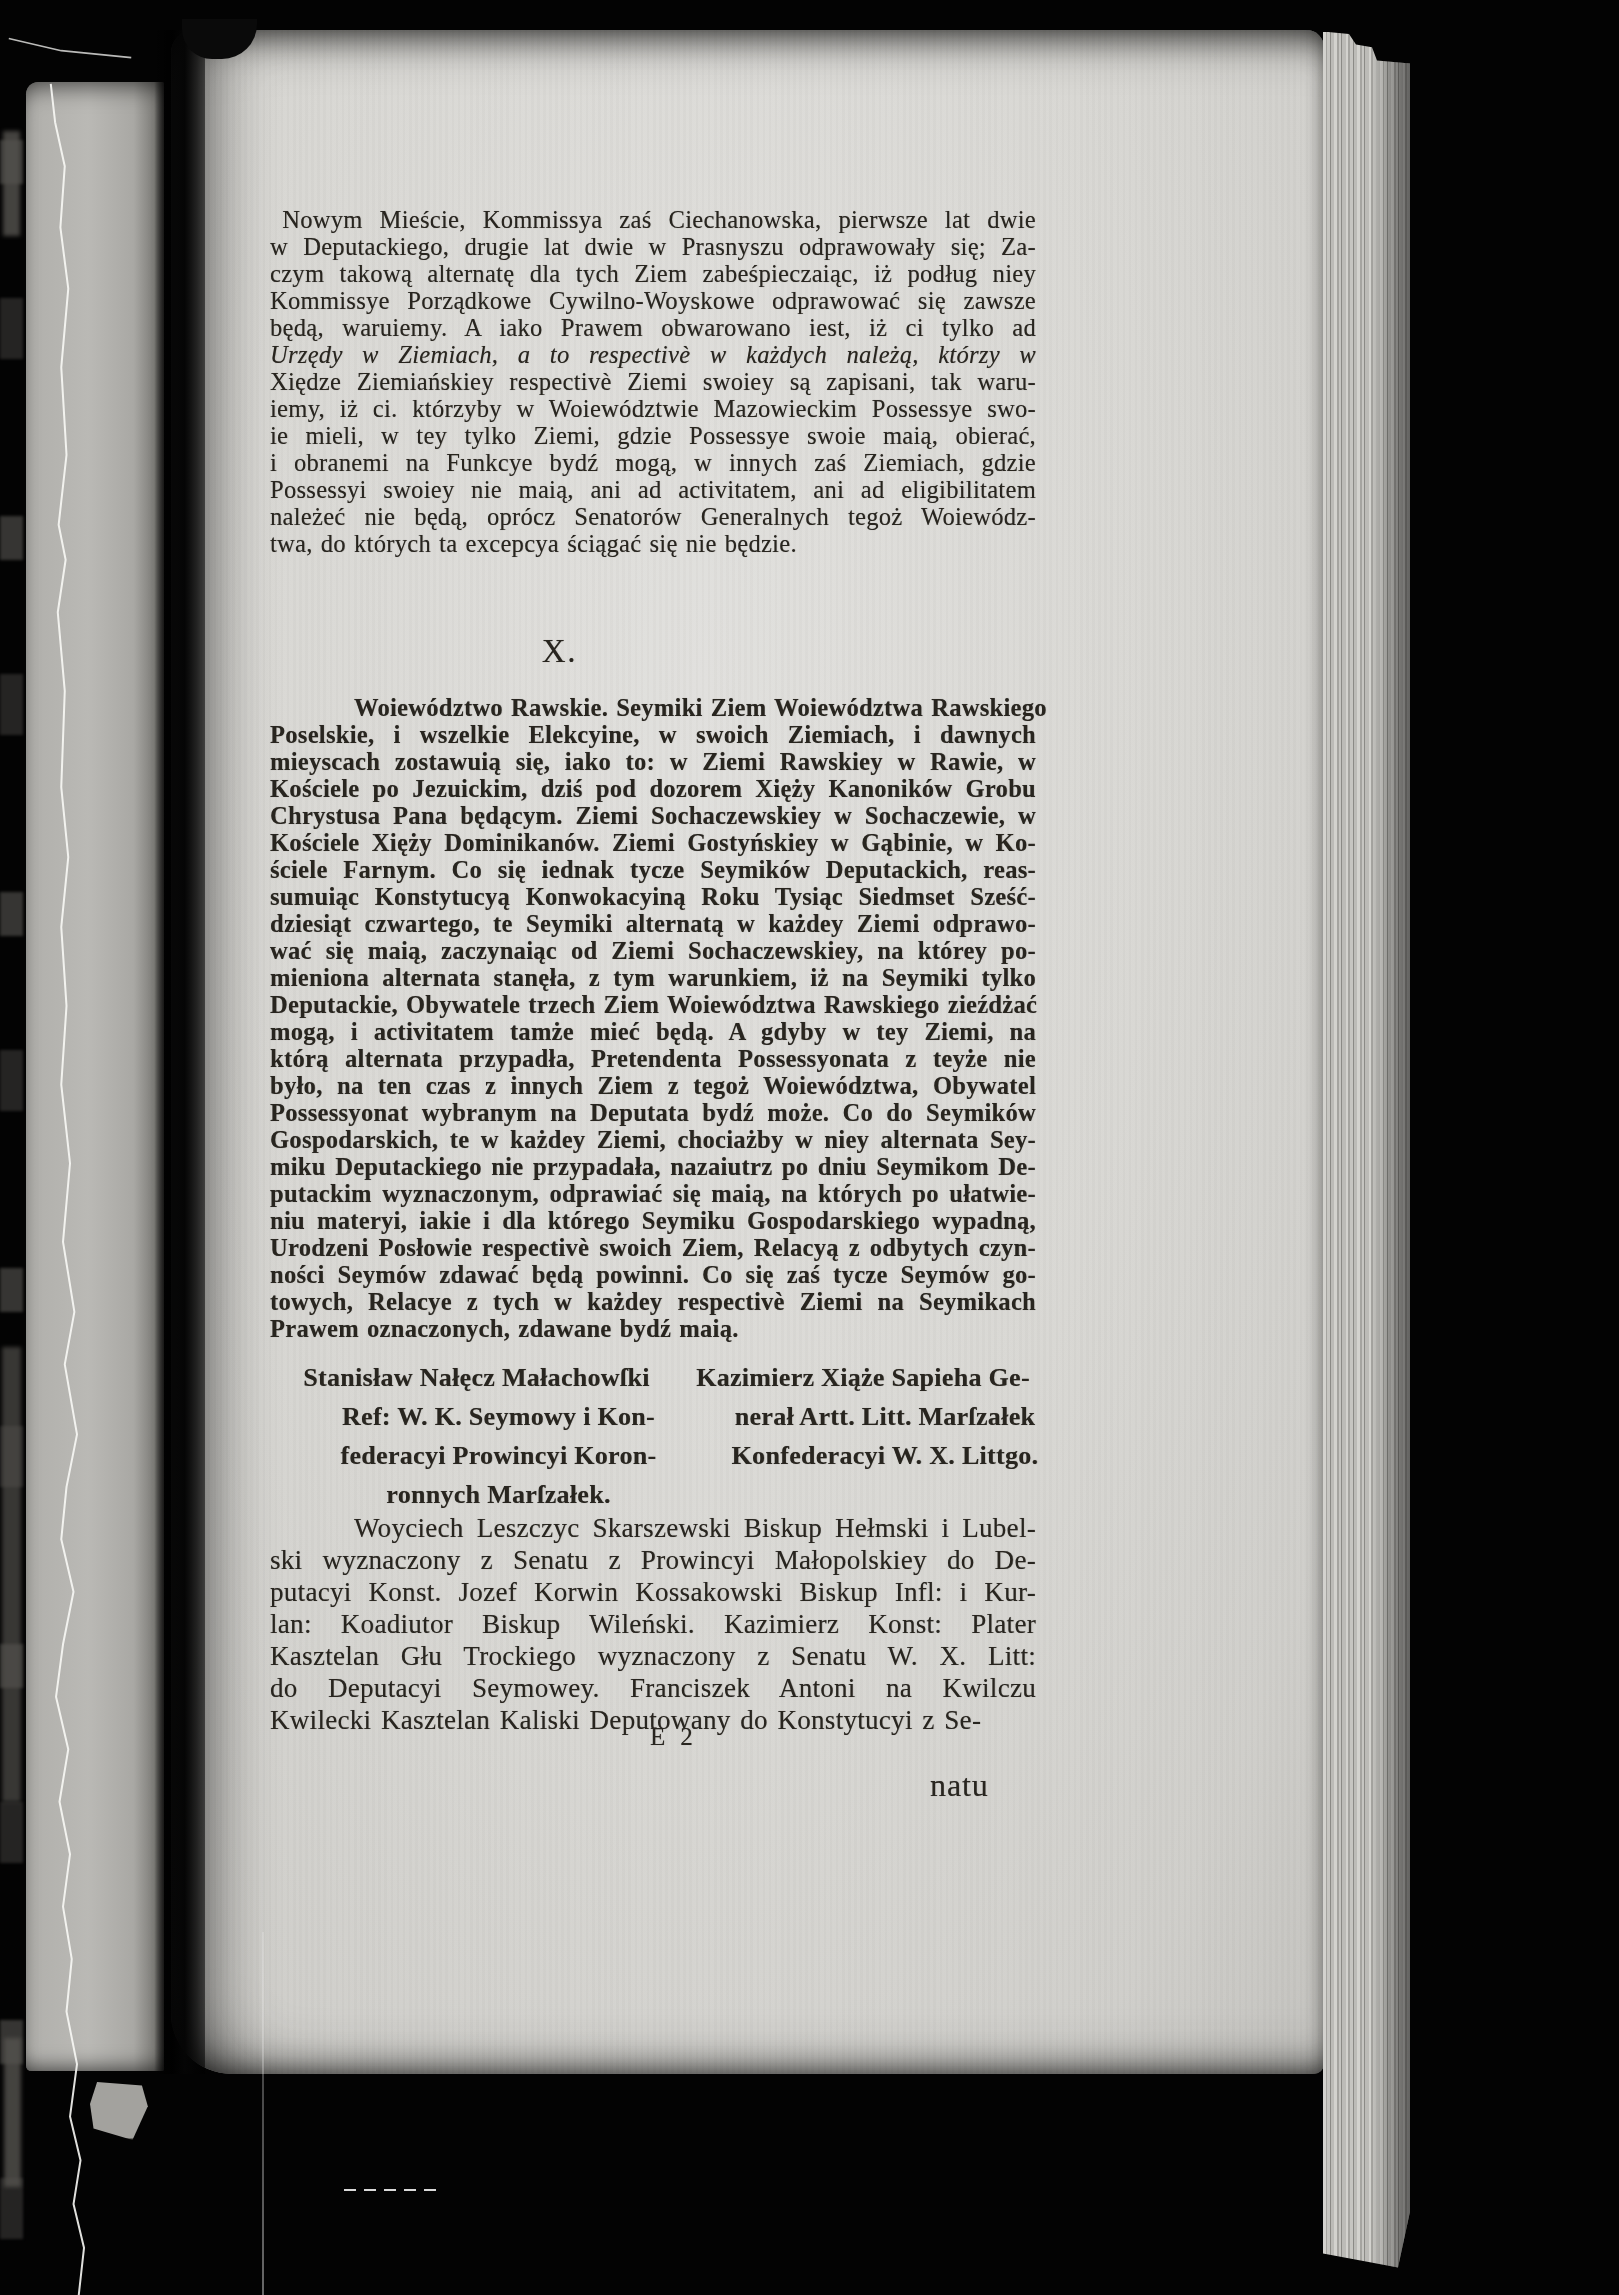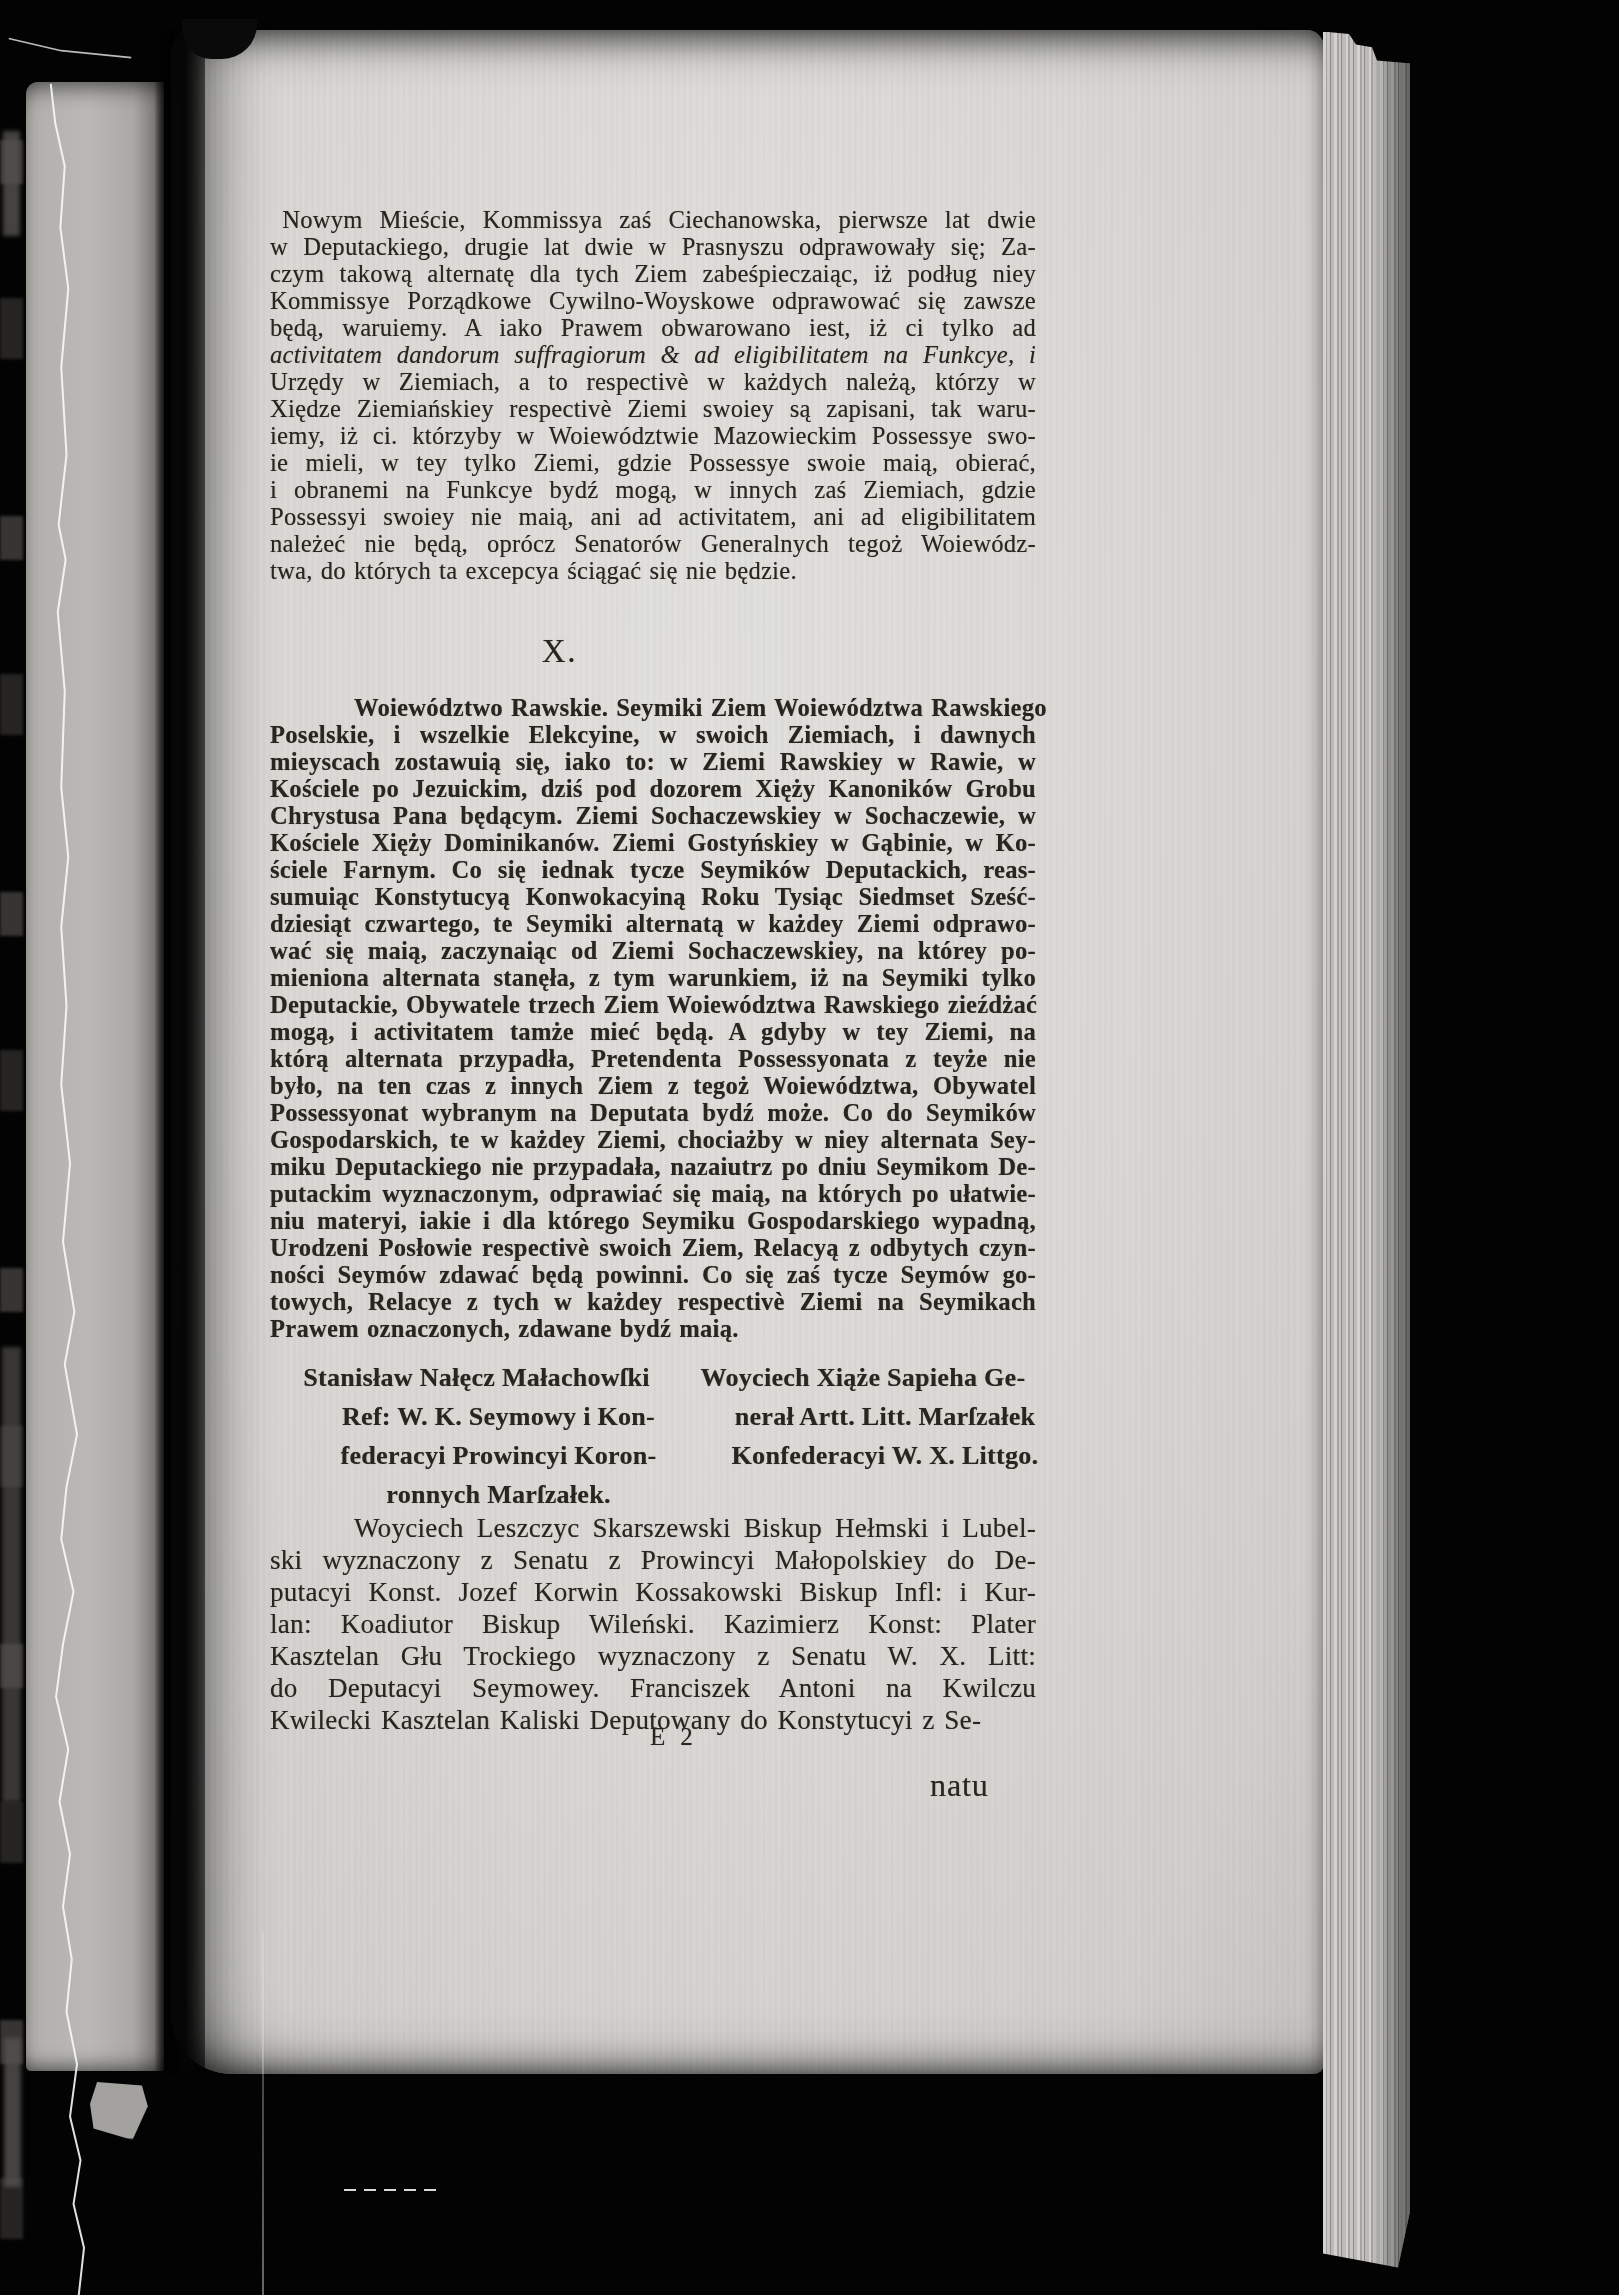--- a/index.html
+++ b/index.html
@@ -93,21 +93,20 @@
 <div class="gutter-top-blob"></div>
 
 <div class="fore-edge"></div>
 
 <div class="para p1 ink">
     <div class="line">Nowym Mieście, Kommissya zaś Ciechanowska, pierwsze lat dwie</div>
     <div class="line">w Deputackiego, drugie lat dwie w Prasnyszu odprawowały się; Za-</div>
     <div class="line">czym takową alternatę dla tych Ziem zabeśpieczaiąc, iż podług niey</div>
     <div class="line">Kommissye Porządkowe Cywilno-Woyskowe odprawować się zawsze</div>
     <div class="line">będą, waruiemy. A iako Prawem obwarowano iest, iż ci tylko ad</div>
-    <div class="line">activitatem dandorum suffragiorum &amp; ad eligibilitatem na Funkcye, i</div>
     <div class="line">Urzędy w Ziemiach, a to respectivè w każdych należą, którzy w</div>
     <div class="line">Xiędze Ziemiańskiey respectivè Ziemi swoiey są zapisani, tak waru-</div>
     <div class="line">iemy, iż ci. którzyby w Woiewództwie Mazowieckim Possessye swo-</div>
     <div class="line">ie mieli, w tey tylko Ziemi, gdzie Possessye swoie maią, obierać,</div>
     <div class="line">i obranemi na Funkcye bydź mogą, w innych zaś Ziemiach, gdzie</div>
     <div class="line">Possessyi swoiey nie maią, ani ad activitatem, ani ad eligibilitatem</div>
     <div class="line">należeć nie będą, oprócz Senatorów Generalnych tegoż Woiewódz-</div>
     <div class="line">twa, do których ta excepcya ściągać się nie będzie.</div>
   </div>
 
@@ -141,21 +140,21 @@
   </div>
 
 <div class="sig sig-left ink">
     <div class="line">Stanisław Nałęcz Małachowſki</div>
     <div class="line">Ref: W. K. Seymowy i Kon-</div>
     <div class="line">federacyi Prowincyi Koron-</div>
     <div class="line">ronnych Marſzałek.</div>
   </div>
 
 <div class="sig sig-right ink">
-    <div class="line">Woyciech Xiąże Sapieha Ge-</div>
+    <div class="line">Kazimierz Xiąże Sapieha Ge-</div>
     <div class="line">nerał Artt. Litt. Marſzałek</div>
     <div class="line">Konfederacyi W. X. Littgo.</div>
   </div>
 
 <div class="para p3 ink">
     <div class="line">Woyciech Leszczyc Skarszewski Biskup Hełmski i Lubel-</div>
     <div class="line">ski wyznaczony z Senatu z Prowincyi Małopolskiey do De-</div>
     <div class="line">putacyi Konst.  Jozef Korwin Kossakowski Biskup Infl: i Kur-</div>
     <div class="line">lan: Koadiutor Biskup Wileński.  Kazimierz Konst: Plater</div>
     <div class="line">Kasztelan Głu Trockiego wyznaczony z Senatu W. X. Litt:</div>

